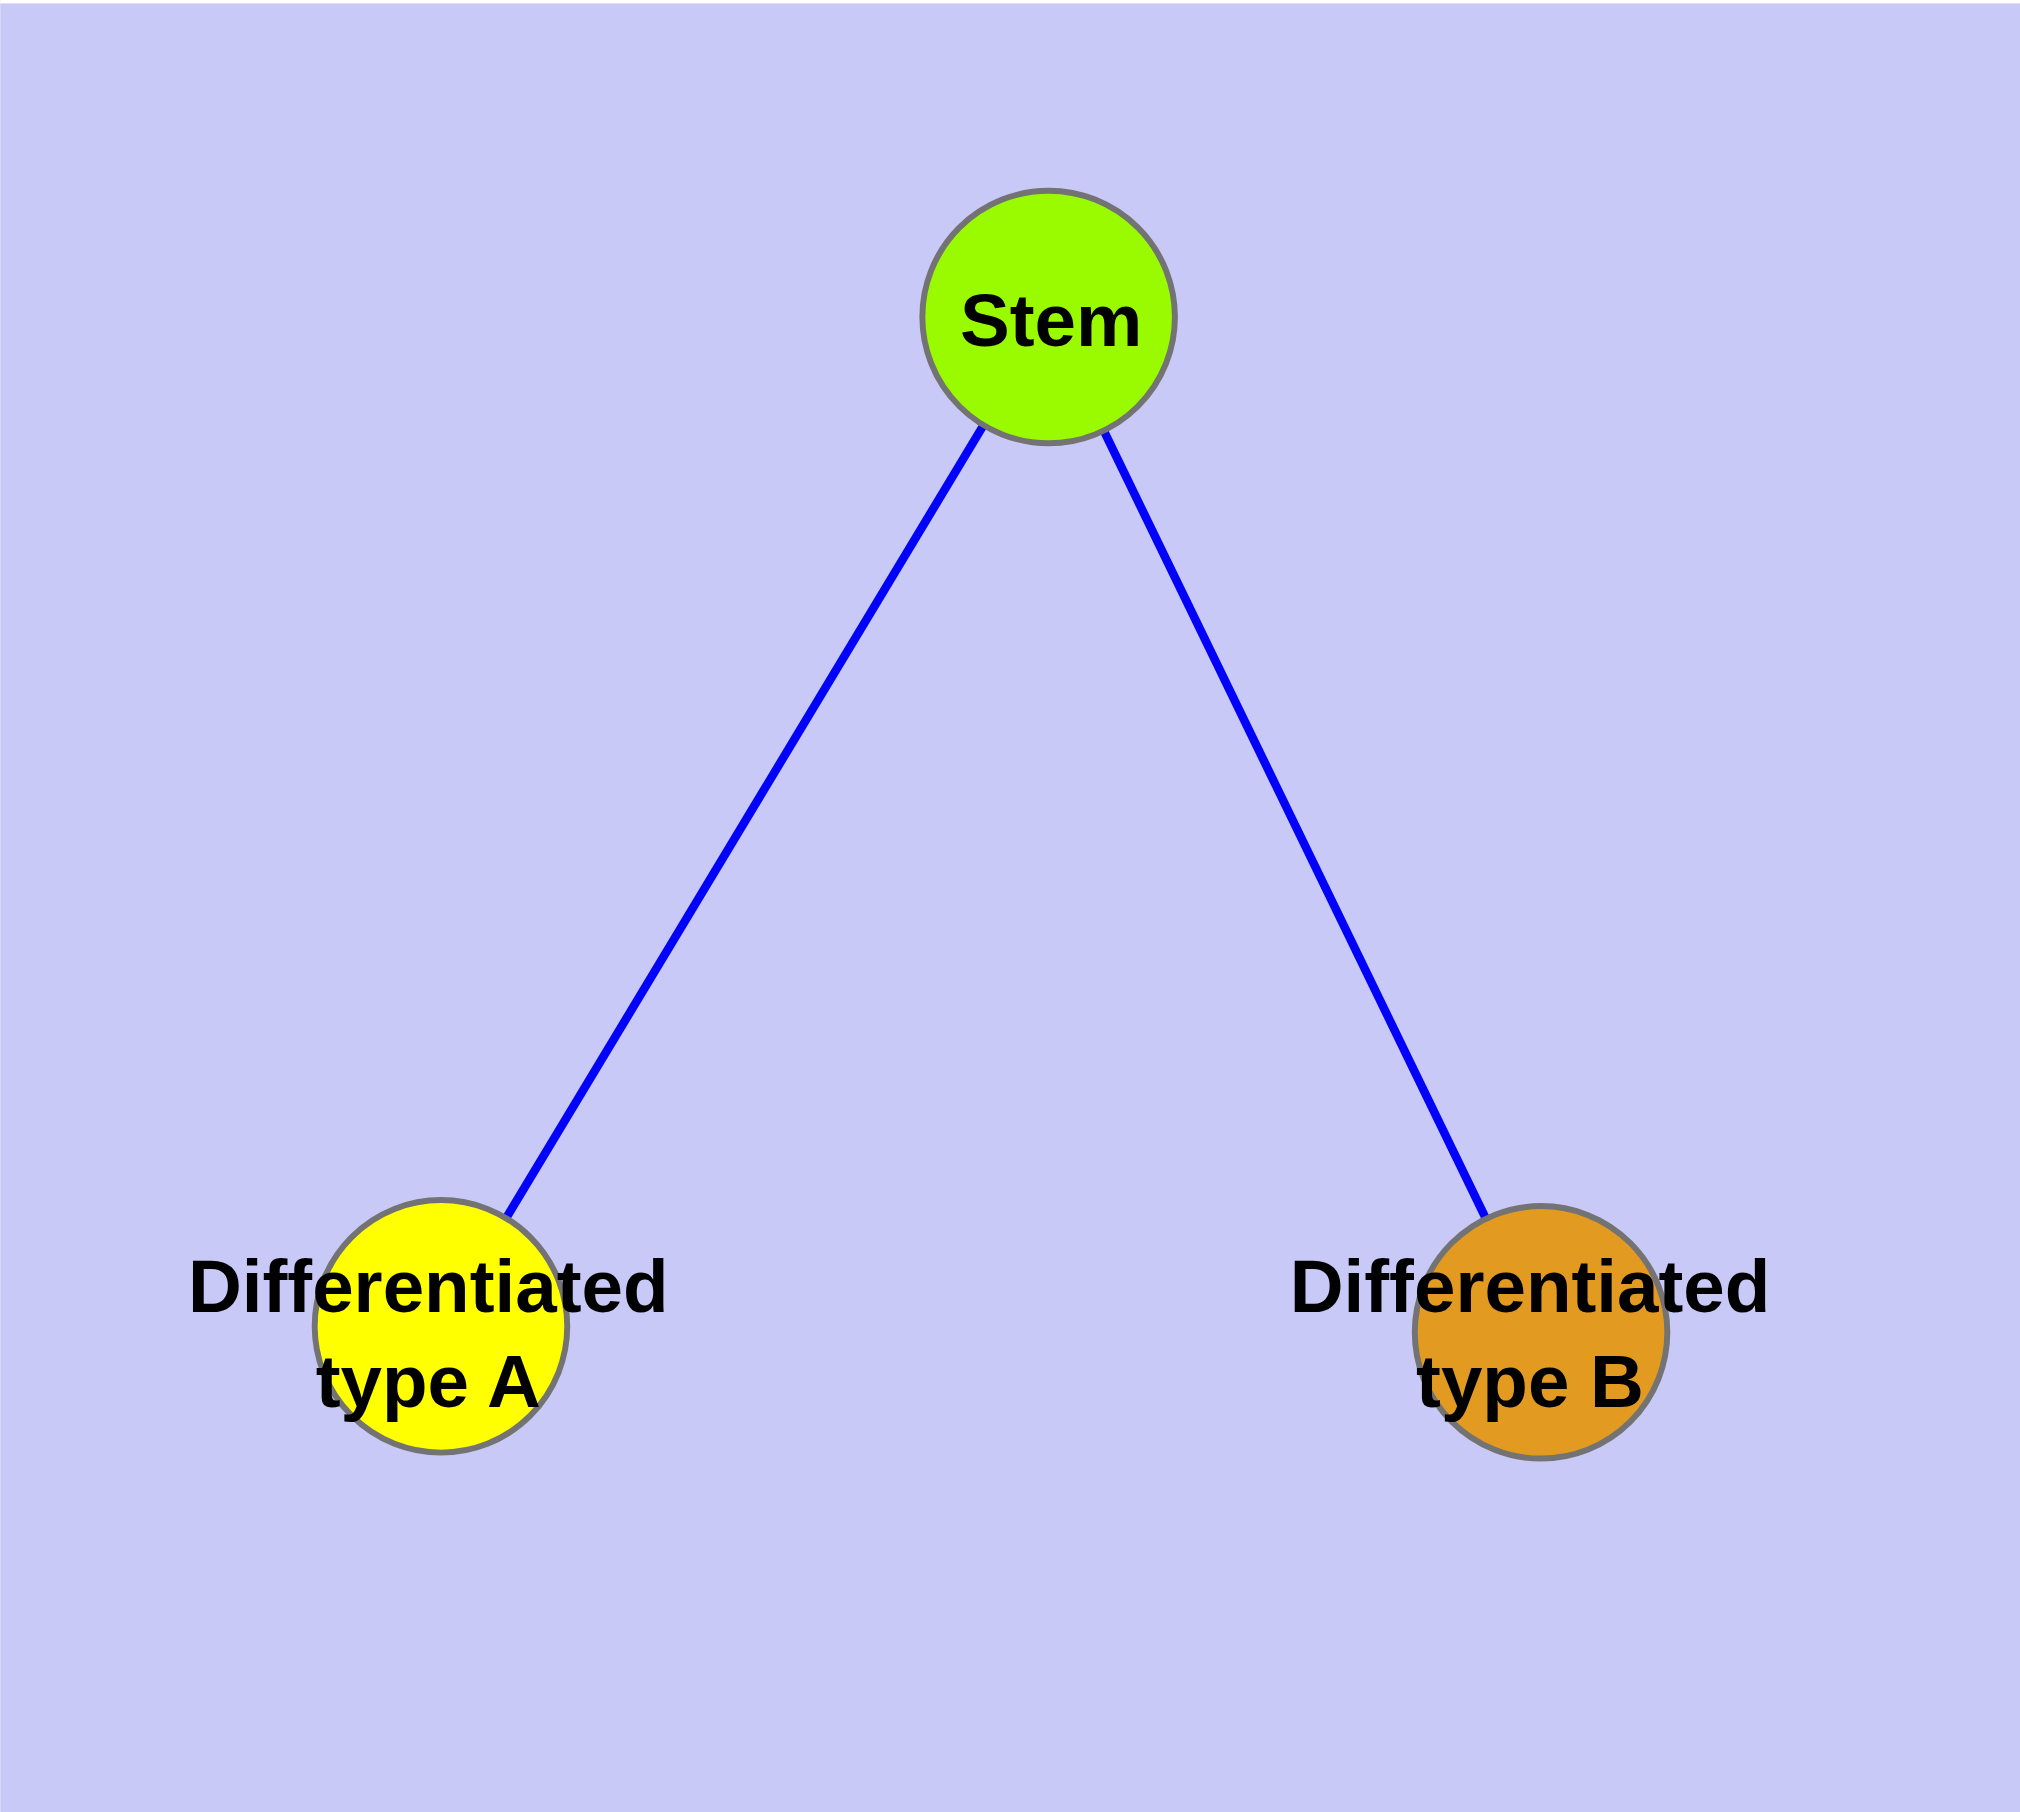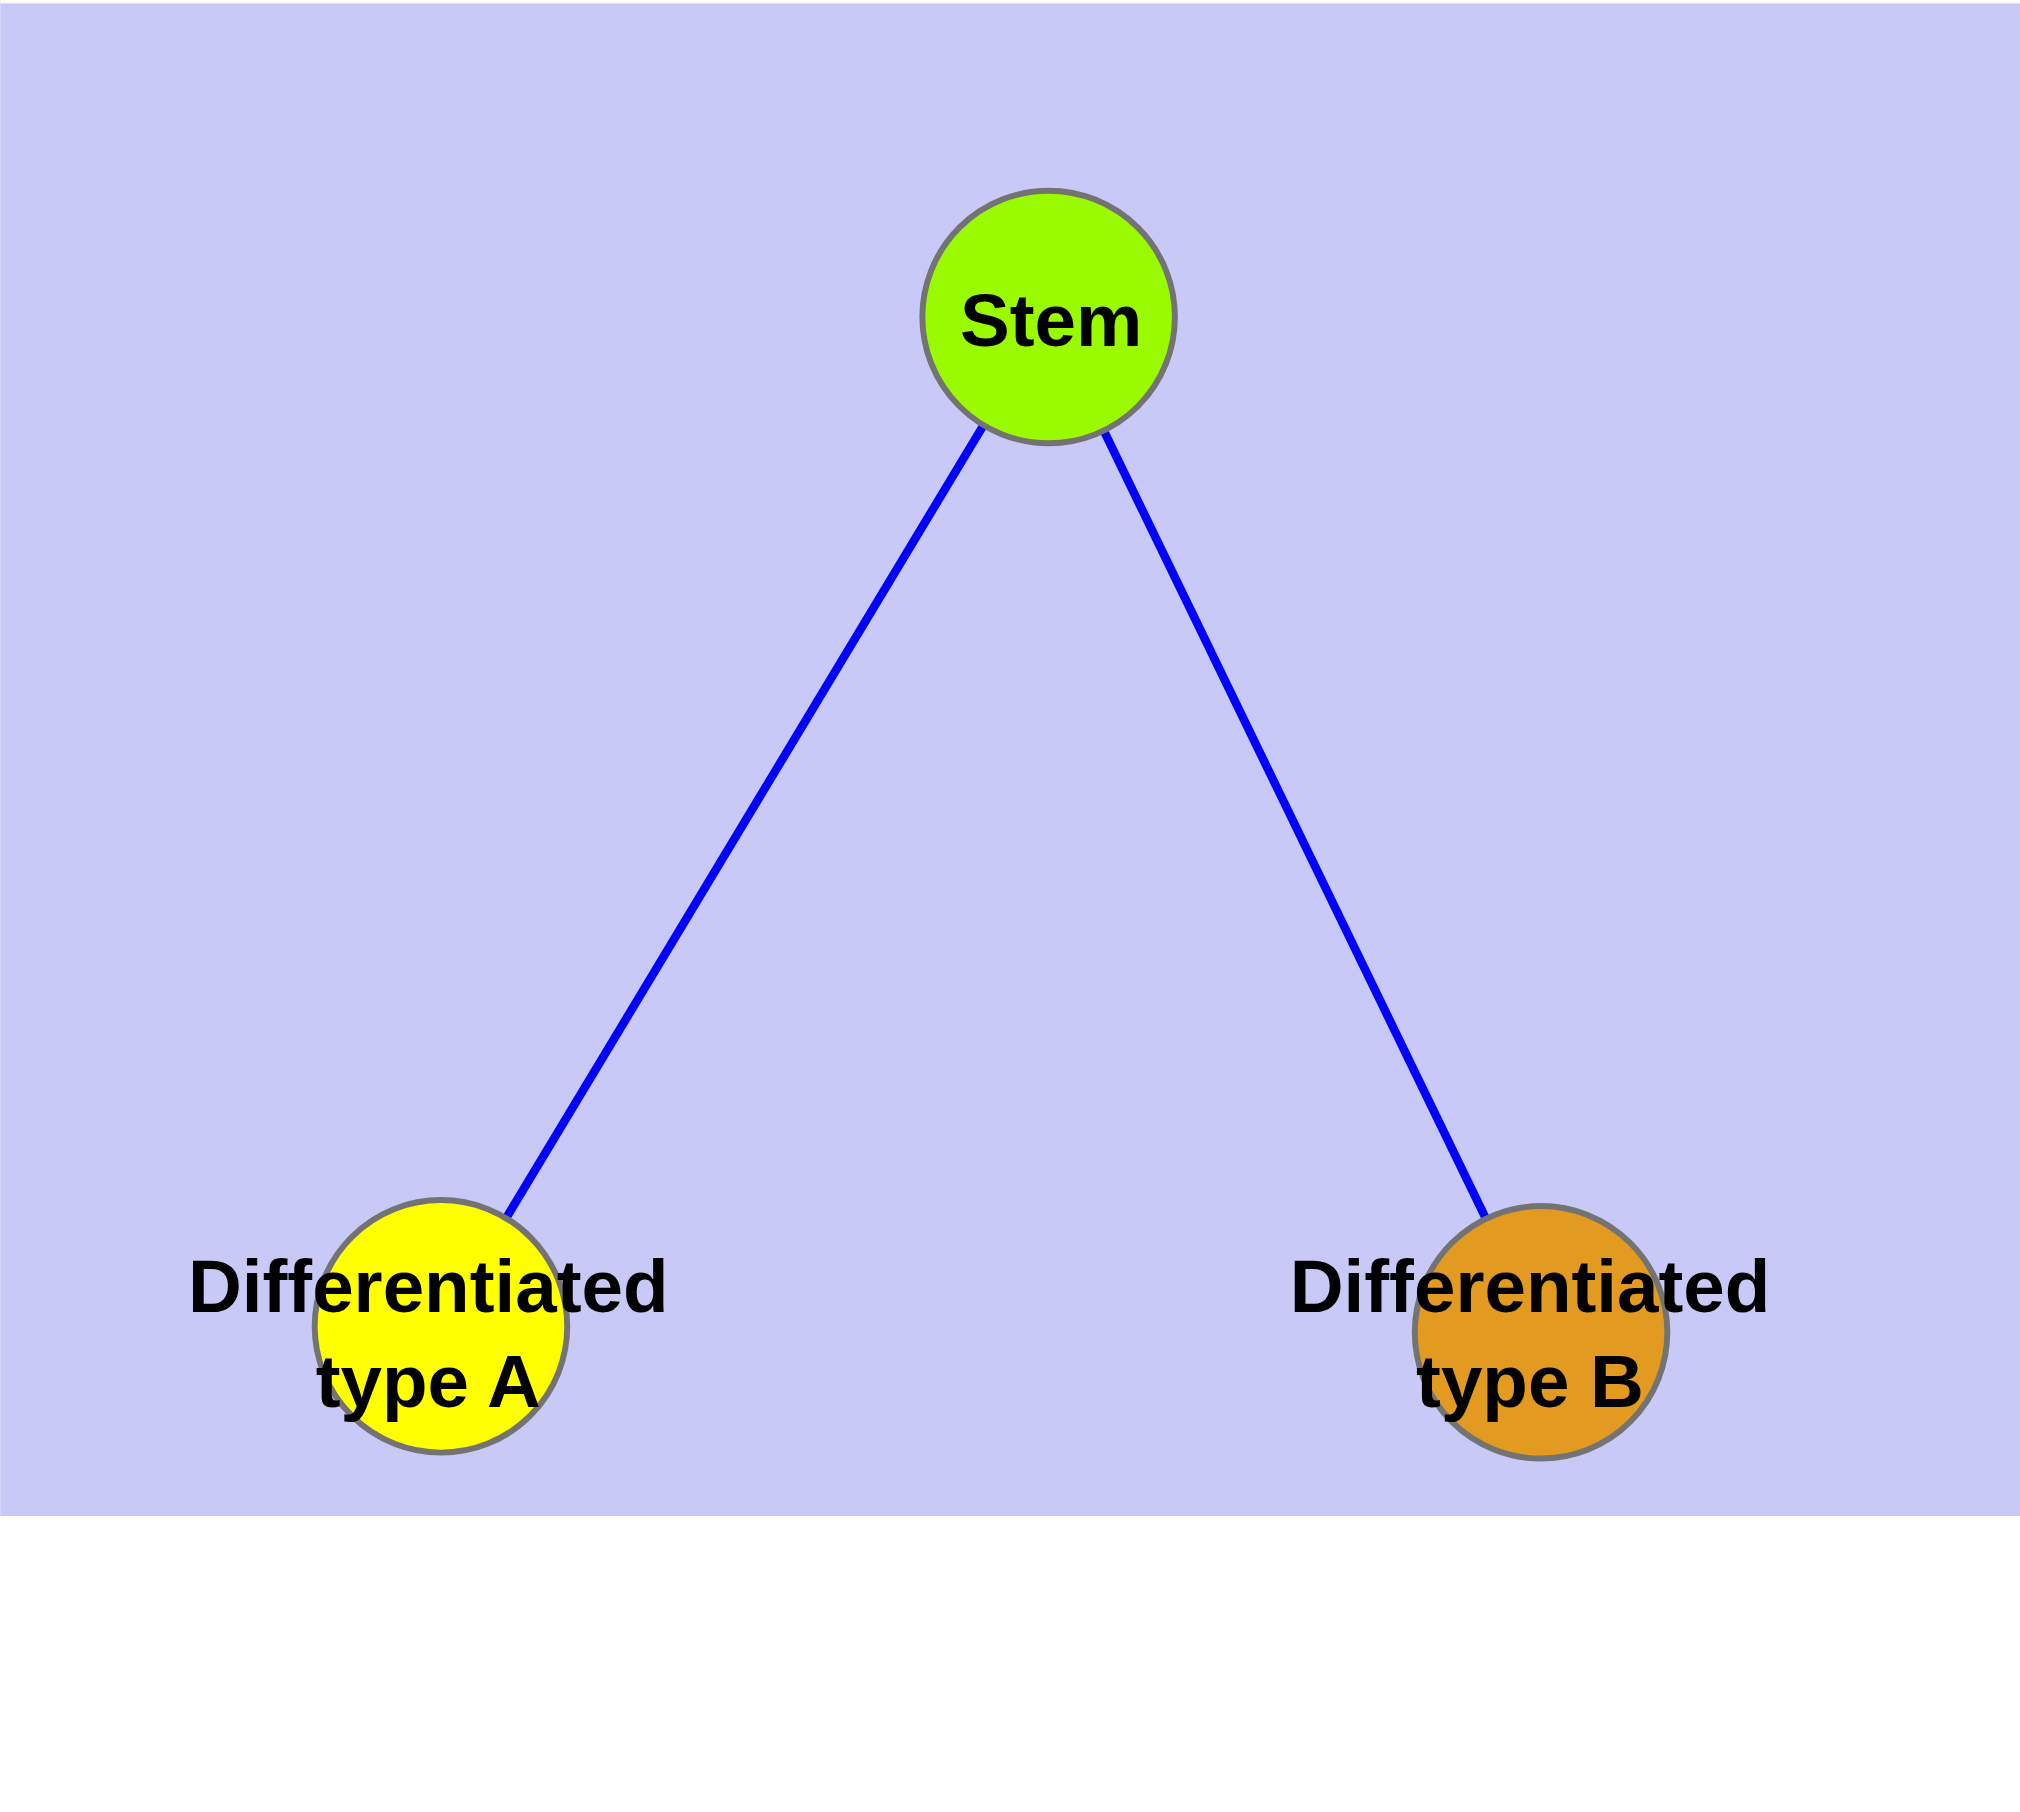--- a/index.html
+++ b/index.html
@@ -4,21 +4,21 @@
 <style>
   html, body {
     margin: 0;
     padding: 0;
     background: #ffffff;
     font-family: "Liberation Sans", sans-serif;
   }
   .stage {
     position: relative;
     width: 2021px;
-    height: 1516px;
+    height: 1812px;
     overflow: hidden;
   }
   svg { display: block; }
   .node-label {
     font-family: "Liberation Sans", "DejaVu Sans", sans-serif;
     font-weight: bold;
     font-size: 88px;
     text-anchor: middle;
   }
   .edge-line {

